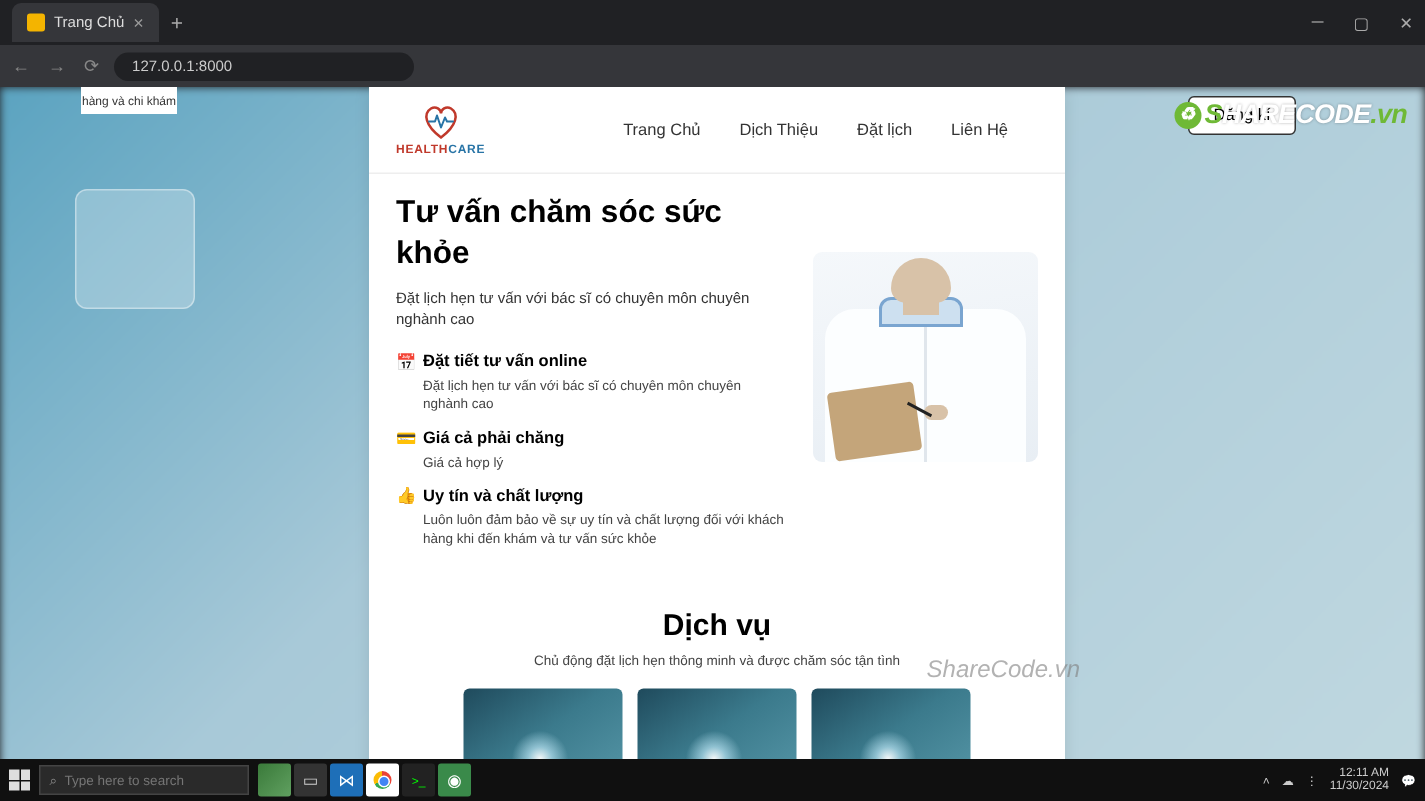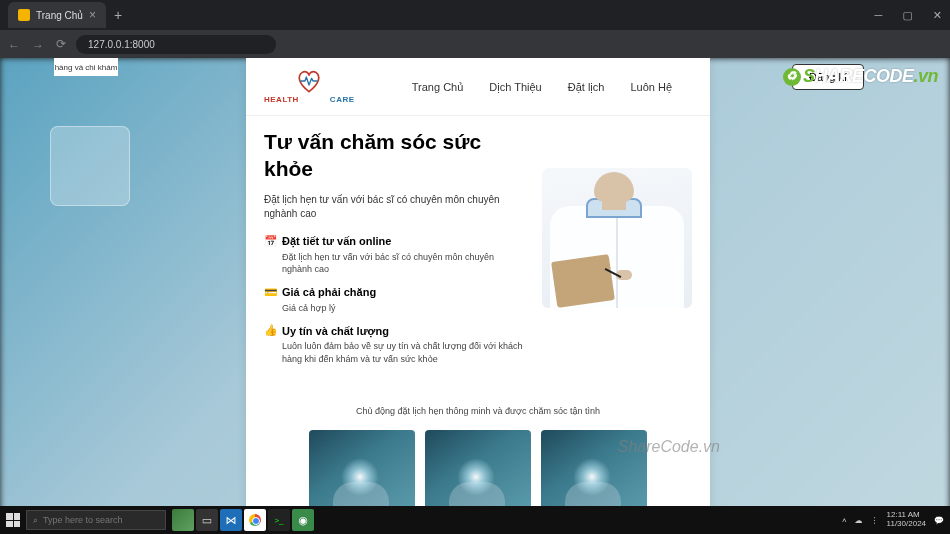--- a/index.html
+++ b/index.html
@@ -26,21 +26,21 @@
 
 .white-top-piece { position: absolute; left: 54px; top: 0; width: 64px; height: 18px; background: #fff; font-size: 8px; color: #333; display: flex; align-items: center; justify-content: center; }
 
 .main-card { position: absolute; left: 246px; top: 0; right: 240px; background: #fff; box-shadow: 0 2px 10px rgba(0,0,0,0.1); }
 
 .header { height: 58px; display: flex; align-items: center; padding: 0 18px; border-bottom: 1px solid #eee; }
 .logo-block { display: flex; flex-direction: column; align-items: center; }
 .logo-svg { width: 28px; height: 24px; }
 .logo-text { font-size: 8px; font-weight: bold; letter-spacing: 0.5px; margin-top: 2px; }
 .logo-text .hc1 { color: #c0392b; }
-.logo-text .hc2 { color: #2874a6; padding-left: 31px; }
+.logo-text .hc2 { color: #2874a6; }
 
 .nav { display: flex; gap: 26px; margin-left: auto; margin-right: 20px; }
 .nav-item { font-size: 11px; color: #333; cursor: pointer; }
 
 .auth-bar { position: absolute; right: 86px; top: 6px; display: flex; gap: 10px; }
 .auth-btn { background: #fff; border: 1px solid #333; border-radius: 4px; padding: 6px 16px; font-size: 11px; cursor: pointer; }
 
 .content { display: flex; padding: 12px 18px 20px; gap: 16px; }
 
 .left-col { flex: 1; }
@@ -93,21 +93,21 @@
 .tb-icons { display: flex; gap: 2px; margin-left: 6px; }
 .tb-icon { width: 22px; height: 22px; display: flex; align-items: center; justify-content: center; font-size: 11px; border-radius: 2px; cursor: pointer; }
 .tb-icon.vs { background: #1e6fb8; color: #fff; }
 .tb-icon.chrome { background: #fff; }
 .chrome-ico { width: 12px; height: 12px; border-radius: 50%; background: conic-gradient(#ea4335 0 120deg, #34a853 120deg 240deg, #fbbc05 240deg 360deg); position: relative; }
 .chrome-ico::after { content:''; position:absolute; left:3px; top:3px; width:6px; height:6px; background:#4285f4; border-radius:50%; border:1px solid #fff; }
 .tb-icon.term { background: #222; color: #0f0; font-size: 8px; }
 .tb-icon.g1 { background: linear-gradient(135deg, #3a7a3a, #60a060); }
 .tb-icon.g2 { background: #3a8a4a; color: #fff; }
 .tb-tray { margin-left: auto; display: flex; align-items: center; gap: 8px; color: #ccc; font-size: 8px; }
-.tb-time { text-align: left; line-height: 1.1; }
+.tb-time { text-align: right; line-height: 1.1; }
 
 
 .bg-tile { position: absolute; background: rgba(255,255,255,0.25); border: 1px solid rgba(255,255,255,0.4); border-radius: 8px; }
 .bg-tile.t1 { left: 50px; top: 68px; width: 80px; height: 80px; }
 </style>
 </head>
 <body>
 
 <div class="browser-top">
   <div class="tab">
@@ -146,21 +146,21 @@
           <path d="M8 18 L14 18 L16 12 L20 24 L24 14 L26 18 L32 18" fill="none" stroke="#2874a6" stroke-width="2" stroke-linecap="round" stroke-linejoin="round"></path>
         </svg>
         <div class="logo-text">
           <span class="hc1">HEALTH</span><span class="hc2">CARE</span>
         </div>
       </div>
       <div class="nav">
         <span class="nav-item">Trang Chủ</span>
         <span class="nav-item">Dịch Thiệu</span>
         <span class="nav-item">Đặt lịch</span>
-        <span class="nav-item">Luôn Hệ</span>
+        <span class="nav-item">Liên Hệ</span>
       </div>
     </div>
 
     <div class="content">
       <div class="left-col">
         <div class="hero-title">Tư vấn chăm sóc sức khỏe</div>
         <div class="hero-sub">Đặt lịch hẹn tư vấn với bác sĩ có chuyên môn chuyên nghành cao</div>
 
         <div class="feature">
           <div class="feature-title">
@@ -196,20 +196,21 @@
           <div class="doc-neck"></div>
           <div class="doc-head"></div>
           <div class="doc-board"></div>
           <div class="doc-hand"></div>
           <div class="doc-pen"></div>
         </div>
       </div>
     </div>
 
     <div class="services">
+      <div class="svc-title">Dịch vụ</div>
       <div class="svc-sub">Chủ động đặt lịch hẹn thông minh và được chăm sóc tận tình</div>
       <div class="svc-grid">
         <div class="svc-card">
             <div class="svc-hand"></div>
             <div class="svc-glow"></div>
           </div>
         <div class="svc-card">
             <div class="svc-hand"></div>
             <div class="svc-glow"></div>
           </div>

